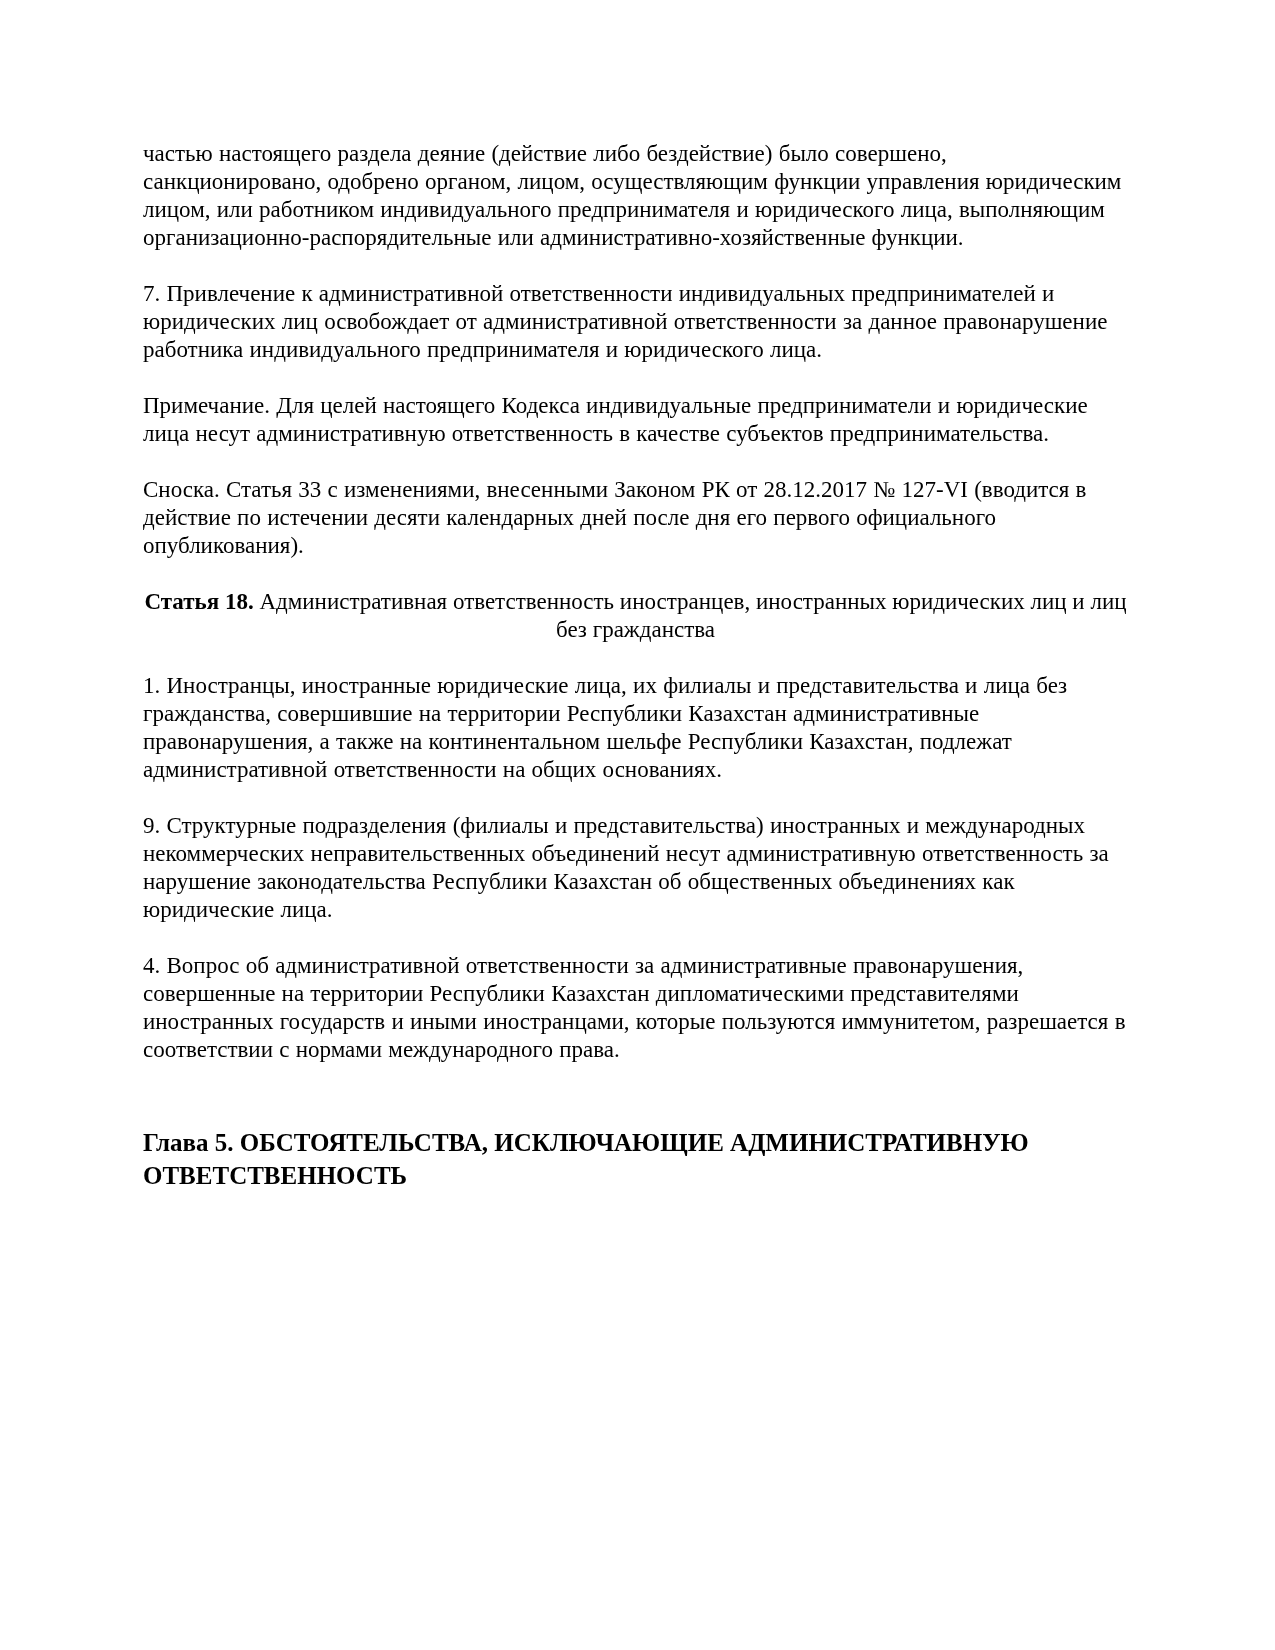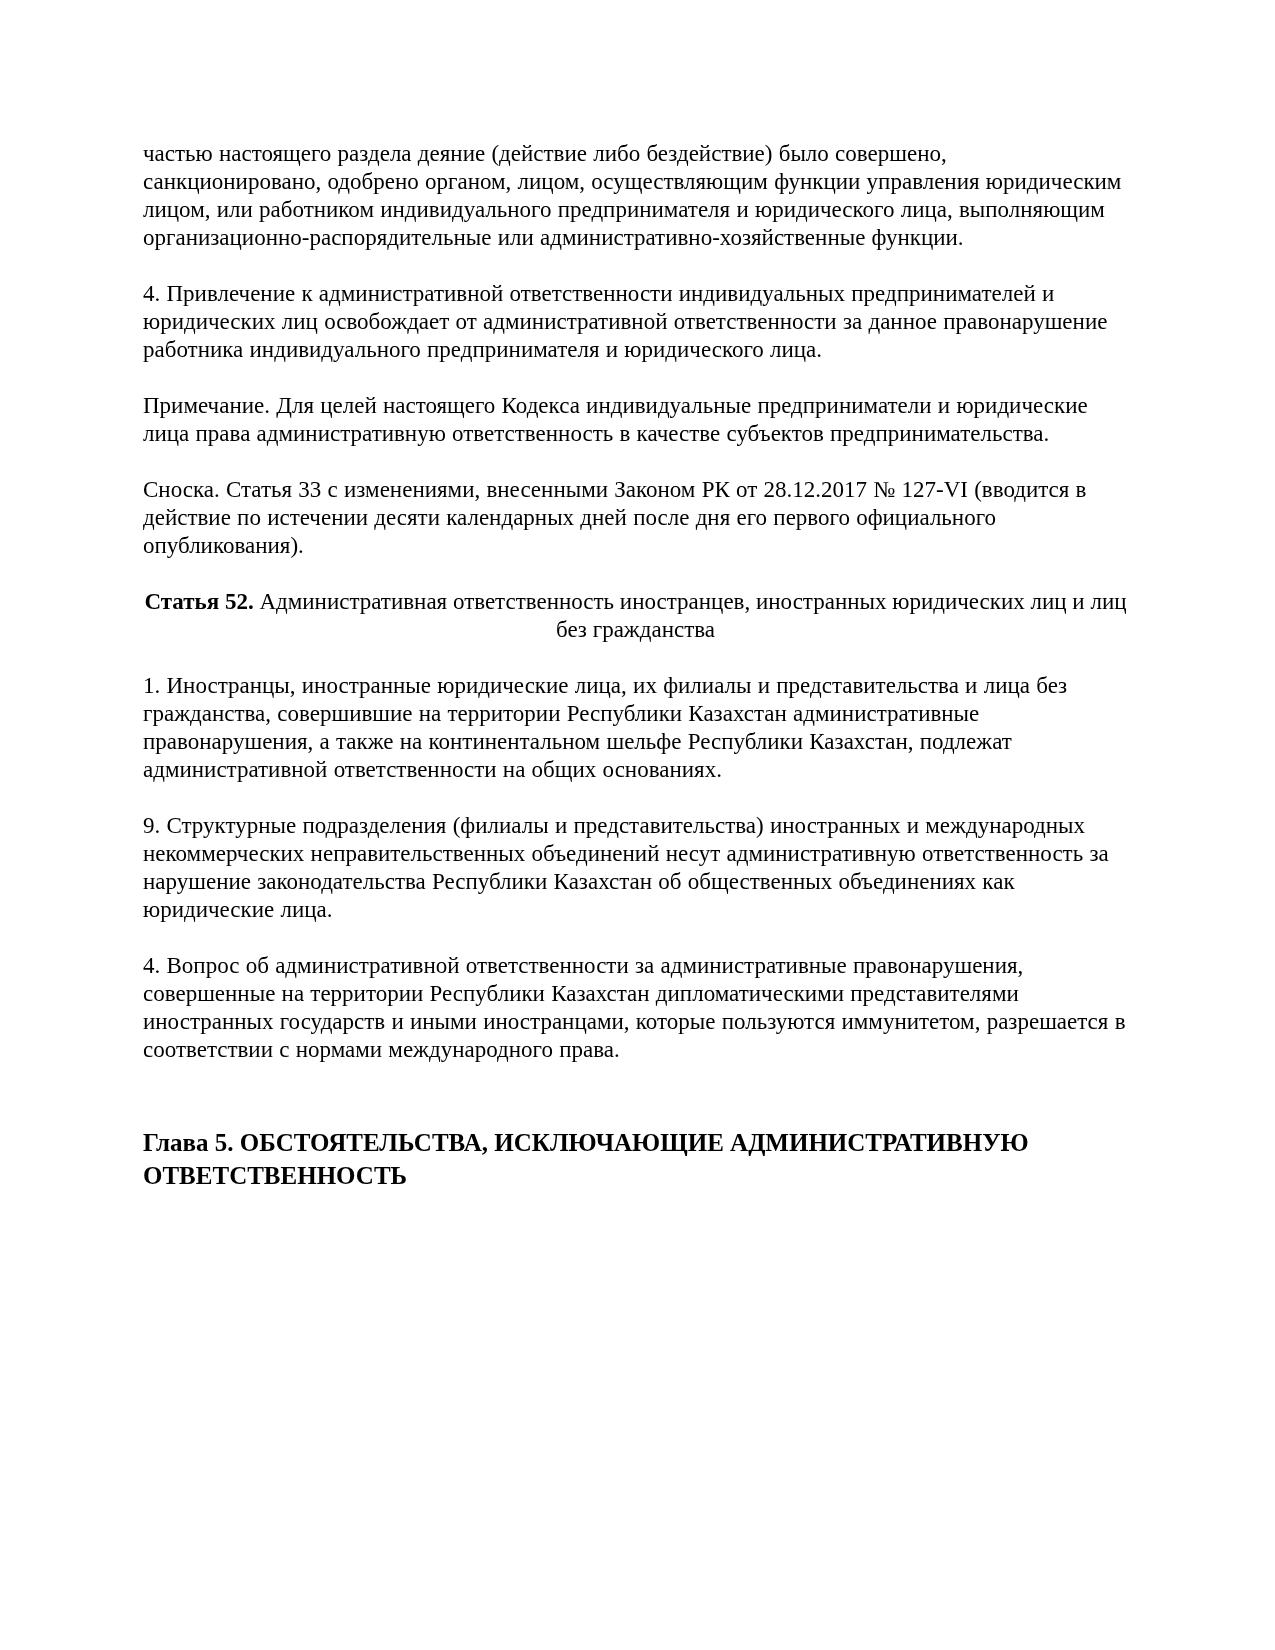--- a/index.html
+++ b/index.html
@@ -43,27 +43,27 @@
 </style>
 </head>
 <body>
 
 <div class="page">
   <div class="content">
 
     <p class="para">частью настоящего раздела деяние (действие либо бездействие) было совершено, санкционировано, одобрено органом, лицом, осуществляющим функции управления юридическим лицом, или работником индивидуального предпринимателя и юридического лица, выполняющим организационно-распорядительные или административно-хозяйственные функции.</p>
 
 
-    <p class="para">4. Привлечение к административной ответственности индивидуальных предпринимателей и юридических лиц освобождает от административной ответственности за данное правонарушение работника индивидуального предпринимателя и юридического лица.</p>
+    <p class="para">7. Привлечение к административной ответственности индивидуальных предпринимателей и юридических лиц освобождает от административной ответственности за данное правонарушение работника индивидуального предпринимателя и юридического лица.</p>
 
-    <p class="para">Примечание. Для целей настоящего Кодекса индивидуальные предприниматели и юридические лица права административную ответственность в качестве субъектов предпринимательства.</p>
+    <p class="para">Примечание. Для целей настоящего Кодекса индивидуальные предприниматели и юридические лица несут административную ответственность в качестве субъектов предпринимательства.</p>
 
     <p class="para">Сноска. Статья 33 с изменениями, внесенными Законом РК от 28.12.2017 № 127-VI (вводится в действие по истечении десяти календарных дней после дня его первого официального опубликования).</p>
 
-    <p class="article-heading"><span class="num">Статья 52.</span><span> Административная ответственность иностранцев, иностранных юридических лиц и лиц без гражданства</span></p>
+    <p class="article-heading"><span class="num">Статья 18.</span><span> Административная ответственность иностранцев, иностранных юридических лиц и лиц без гражданства</span></p>
 
     <p class="para">1. Иностранцы, иностранные юридические лица, их филиалы и представительства и лица без гражданства, совершившие на территории Республики Казахстан административные правонарушения, а также на континентальном шельфе Республики Казахстан, подлежат административной ответственности на общих основаниях.</p>
 
     <p class="para">9. Структурные подразделения (филиалы и представительства) иностранных и международных некоммерческих неправительственных объединений несут административную ответственность за нарушение законодательства Республики Казахстан об общественных объединениях как юридические лица.</p>
 
     <p class="para">4. Вопрос об административной ответственности за административные правонарушения, совершенные на территории Республики Казахстан дипломатическими представителями иностранных государств и иными иностранцами, которые пользуются иммунитетом, разрешается в соответствии с нормами международного права.</p>
 
     <h1 class="chapter-heading">Глава 5. ОБСТОЯТЕЛЬСТВА, ИСКЛЮЧАЮЩИЕ АДМИНИСТРАТИВНУЮ ОТВЕТСТВЕННОСТЬ</h1>
 
   </div>

